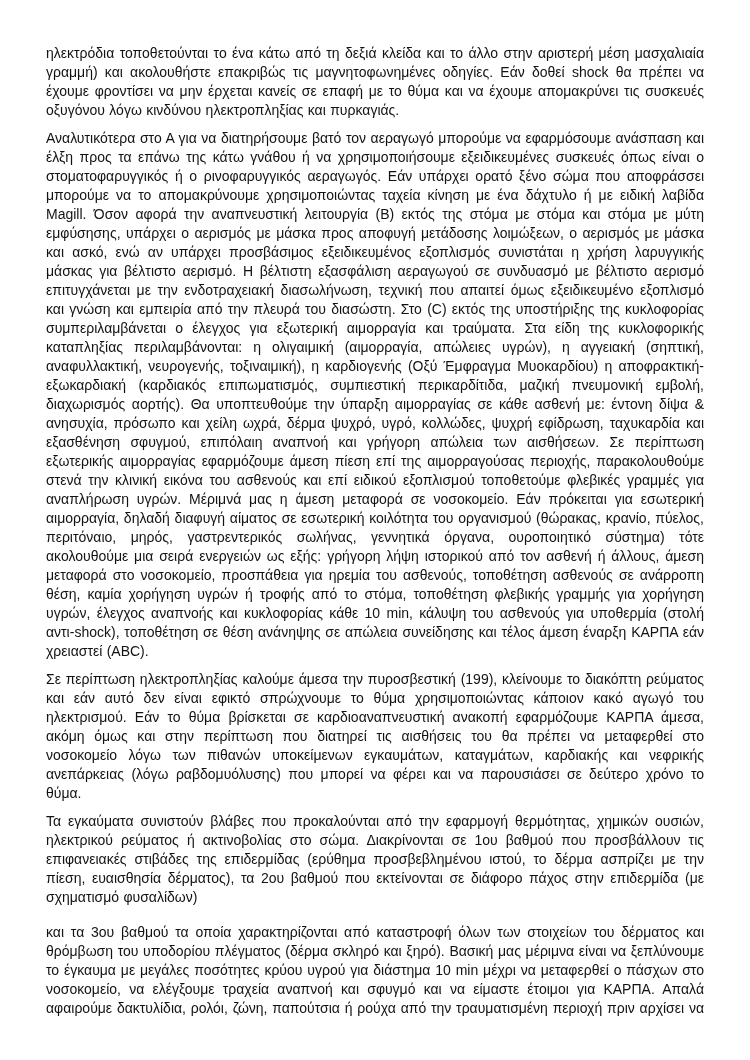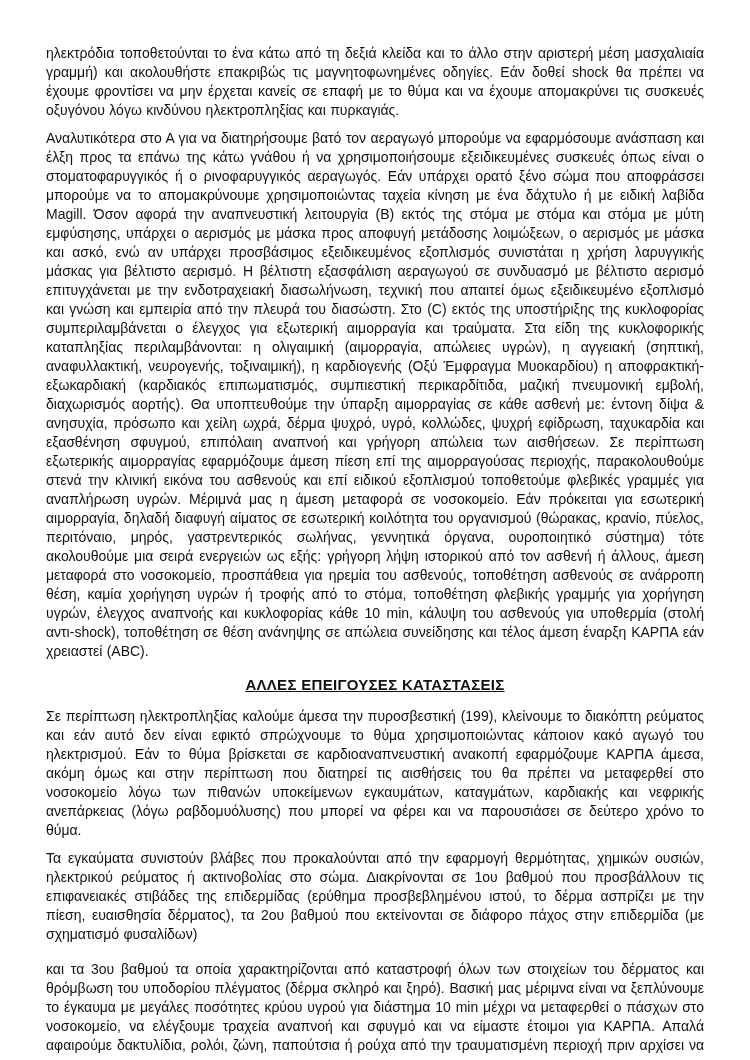--- a/index.html
+++ b/index.html
@@ -51,21 +51,20 @@
 </style>
 </head>
 <body>
 
 <div class="page">
 
   <p>ηλεκτρόδια τοποθετούνται το ένα κάτω από τη δεξιά κλείδα και το άλλο στην αριστερή μέση μασχαλιαία γραμμή) και ακολουθήστε επακριβώς τις μαγνητοφωνημένες οδηγίες. Εάν δοθεί shock θα πρέπει να έχουμε φροντίσει να μην έρχεται κανείς σε επαφή με το θύμα και να έχουμε απομακρύνει τις συσκευές οξυγόνου λόγω κινδύνου ηλεκτροπληξίας και πυρκαγιάς.</p>
 
   <p>Αναλυτικότερα στο Α για να διατηρήσουμε βατό τον αεραγωγό μπορούμε να εφαρμόσουμε ανάσπαση και έλξη προς τα επάνω της κάτω γνάθου ή να χρησιμοποιήσουμε εξειδικευμένες συσκευές όπως είναι ο στοματοφαρυγγικός ή ο ρινοφαρυγγικός αεραγωγός. Εάν υπάρχει ορατό ξένο σώμα που αποφράσσει μπορούμε να το απομακρύνουμε χρησιμοποιώντας ταχεία κίνηση με ένα δάχτυλο ή με ειδική λαβίδα Magill. Όσον αφορά την αναπνευστική λειτουργία (Β) εκτός της στόμα με στόμα και στόμα με μύτη εμφύσησης, υπάρχει ο αερισμός με μάσκα προς αποφυγή μετάδοσης λοιμώξεων, ο αερισμός με μάσκα και ασκό, ενώ αν υπάρχει προσβάσιμος εξειδικευμένος εξοπλισμός συνιστάται η χρήση λαρυγγικής μάσκας για βέλτιστο αερισμό. Η βέλτιστη εξασφάλιση αεραγωγού σε συνδυασμό με βέλτιστο αερισμό επιτυγχάνεται με την ενδοτραχειακή διασωλήνωση, τεχνική που απαιτεί όμως εξειδικευμένο εξοπλισμό και γνώση και εμπειρία από την πλευρά του διασώστη. Στο (C) εκτός της υποστήριξης της κυκλοφορίας συμπεριλαμβάνεται ο έλεγχος για εξωτερική αιμορραγία και τραύματα. Στα είδη της κυκλοφορικής καταπληξίας περιλαμβάνονται: η ολιγαιμική (αιμορραγία, απώλειες υγρών), η αγγειακή (σηπτική, αναφυλλακτική, νευρογενής, τοξιναιμική), η καρδιογενής (Οξύ Έμφραγμα Μυοκαρδίου) η αποφρακτική-εξωκαρδιακή (καρδιακός επιπωματισμός, συμπιεστική περικαρδίτιδα, μαζική πνευμονική εμβολή, διαχωρισμός αορτής). Θα υποπτευθούμε την ύπαρξη αιμορραγίας σε κάθε ασθενή με: έντονη δίψα &amp; ανησυχία, πρόσωπο και χείλη ωχρά, δέρμα ψυχρό, υγρό, κολλώδες, ψυχρή εφίδρωση, ταχυκαρδία και εξασθένηση σφυγμού, επιπόλαιη αναπνοή και γρήγορη απώλεια των αισθήσεων. Σε περίπτωση εξωτερικής αιμορραγίας εφαρμόζουμε άμεση πίεση επί της αιμορραγούσας περιοχής, παρακολουθούμε στενά την κλινική εικόνα του ασθενούς και επί ειδικού εξοπλισμού τοποθετούμε φλεβικές γραμμές για αναπλήρωση υγρών. Μέριμνά μας η άμεση μεταφορά σε νοσοκομείο. Εάν πρόκειται για εσωτερική αιμορραγία, δηλαδή διαφυγή αίματος σε εσωτερική κοιλότητα του οργανισμού (θώρακας, κρανίο, πύελος, περιτόναιο, μηρός, γαστρεντερικός σωλήνας, γεννητικά όργανα, ουροποιητικό σύστημα) τότε ακολουθούμε μια σειρά ενεργειών ως εξής: γρήγορη λήψη ιστορικού από τον ασθενή ή άλλους, άμεση μεταφορά στο νοσοκομείο, προσπάθεια για ηρεμία του ασθενούς, τοποθέτηση ασθενούς σε ανάρροπη θέση, καμία χορήγηση υγρών ή τροφής από το στόμα, τοποθέτηση φλεβικής γραμμής για χορήγηση υγρών, έλεγχος αναπνοής και κυκλοφορίας κάθε 10 min, κάλυψη του ασθενούς για υποθερμία (στολή αντι-shock), τοποθέτηση σε θέση ανάνηψης σε απώλεια συνείδησης και τέλος άμεση έναρξη ΚΑΡΠΑ εάν χρειαστεί (ABC).</p>
 
-  <h2 class="section-heading">ΑΛΛΕΣ ΕΠΕΙΓΟΥΣΕΣ ΚΑΤΑΣΤΑΣΕΙΣ</h2>
 
 
   <p>Σε περίπτωση ηλεκτροπληξίας καλούμε άμεσα την πυροσβεστική (199), κλείνουμε το διακόπτη ρεύματος και εάν αυτό δεν είναι εφικτό σπρώχνουμε το θύμα χρησιμοποιώντας κάποιον κακό αγωγό του ηλεκτρισμού. Εάν το θύμα βρίσκεται σε καρδιοαναπνευστική ανακοπή εφαρμόζουμε ΚΑΡΠΑ άμεσα, ακόμη όμως και στην περίπτωση που διατηρεί τις αισθήσεις του θα πρέπει να μεταφερθεί στο νοσοκομείο λόγω των πιθανών υποκείμενων εγκαυμάτων, καταγμάτων, καρδιακής και νεφρικής ανεπάρκειας (λόγω ραβδομυόλυσης) που μπορεί να φέρει και να παρουσιάσει σε δεύτερο χρόνο το θύμα.</p>
 
   <p class="no-gap-bottom">Τα εγκαύματα συνιστούν βλάβες που προκαλούνται από την εφαρμογή θερμότητας, χημικών ουσιών, ηλεκτρικού ρεύματος ή ακτινοβολίας στο σώμα. Διακρίνονται σε 1ου βαθμού που προσβάλλουν τις επιφανειακές στιβάδες της επιδερμίδας (ερύθημα προσβεβλημένου ιστού, το δέρμα ασπρίζει με την πίεση, ευαισθησία δέρματος), τα 2ου βαθμού που εκτείνονται σε διάφορο πάχος στην επιδερμίδα (με σχηματισμό φυσαλίδων)</p>
 
   <p class="no-gap-top justify-last">και τα 3ου βαθμού τα οποία χαρακτηρίζονται από καταστροφή όλων των στοιχείων του δέρματος και θρόμβωση του υποδορίου πλέγματος (δέρμα σκληρό και ξηρό). Βασική μας μέριμνα είναι να ξεπλύνουμε το έγκαυμα με μεγάλες ποσότητες κρύου υγρού για διάστημα 10 min μέχρι να μεταφερθεί ο πάσχων στο νοσοκομείο, να ελέγξουμε τραχεία αναπνοή και σφυγμό και να είμαστε έτοιμοι για ΚΑΡΠΑ. Απαλά αφαιρούμε δακτυλίδια, ρολόι, ζώνη, παπούτσια ή ρούχα από την τραυματισμένη περιοχή πριν αρχίσει να</p>
 
 </div>
 

